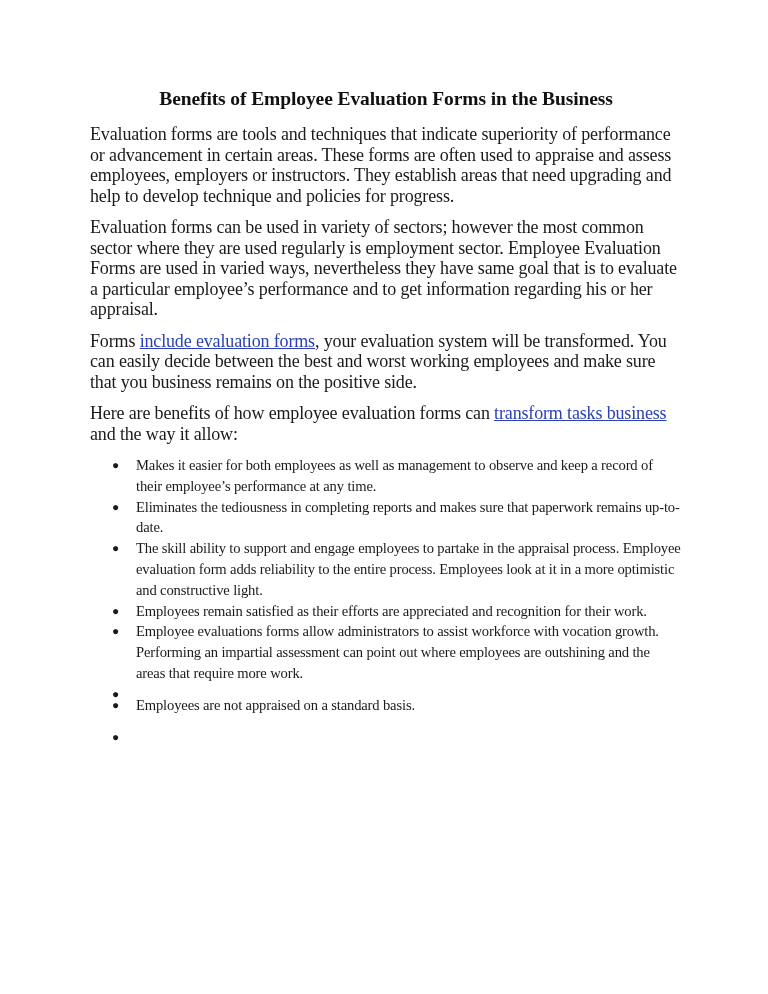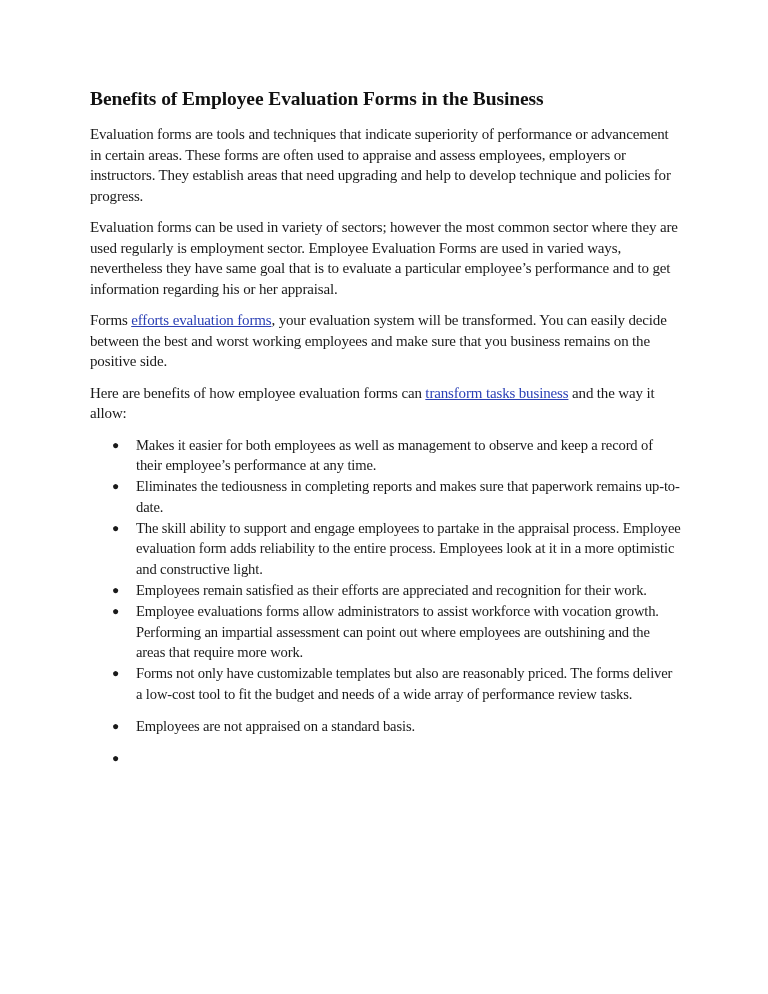--- a/index.html
+++ b/index.html
@@ -1,48 +1,48 @@
 <!DOCTYPE html>
 <html><head>
 <meta charset="utf-8">
 <style>
   html, body { margin: 0; padding: 0; background: #ffffff; }
   body { width: 768px; height: 994px; position: relative; overflow: hidden;
          font-family: "Liberation Serif", "DejaVu Serif", serif; color: #1a1a1a; }
   .page { position: absolute; left: 90px; top: 88px; width: 592px; }
   h1 { font-family: "Liberation Serif", serif; font-weight: bold; font-size: 19.5px;
-       margin: 0 0 14px 0; letter-spacing: -0.1px; color: #111; }
-  p { font-size: 15px; line-height: 20.5px; margin: 0 0 11px 0; letter-spacing: -0.15px; }
+       text-align: center; margin: 0 0 14px 0; letter-spacing: -0.1px; color: #111; }
+  p { font-size: 18px; line-height: 20.5px; margin: 0 0 11px 0; letter-spacing: -0.15px; }
   a { color: #2a3fb5; text-decoration: underline; }
   ul { list-style: none; margin: 0 0 11px 0; padding: 0; }
   ul li { position: relative; padding-left: 46px; font-size: 14.6px; line-height: 20.8px;
           letter-spacing: -0.15px; }
   ul li .bullet { position: absolute; left: 22px; top: 0; font-size: 12px; }
   ul.spaced li { margin-bottom: 11px; }
 </style>
 </head>
 <body>
 
 <div class="page">
   <h1>Benefits of Employee Evaluation Forms in the Business</h1>
 
   <p>Evaluation forms are tools and techniques that indicate superiority of performance or advancement in certain areas. These forms are often used to appraise and assess employees, employers or instructors. They establish areas that need upgrading and help to develop technique and policies for progress.</p>
   <p>Evaluation forms can be used in variety of sectors; however the most common sector where they are used regularly is employment sector. Employee Evaluation Forms are used in varied ways, nevertheless they have same goal that is to evaluate a particular employee’s performance and to get information regarding his or her appraisal.</p>
 
-  <p><span> Forms </span><a href="#">efforts evaluation forms</a><span>, your evaluation system will be transformed. You can easily decide between the best and worst working employees and make sure that you business remains on the positive side.</span></p>
+  <p><span> Forms </span><a href="#">include evaluation forms</a><span>, your evaluation system will be transformed. You can easily decide between the best and worst working employees and make sure that you business remains on the positive side.</span></p>
 
   <p><span>Here are benefits of how employee evaluation forms can </span><a href="#">transform tasks business</a><span> and the way it allow:</span></p>
 
   <ul>
     <li><span class="bullet">●</span><span>Makes it easier for both employees as well as management to observe and keep a record of their employee’s performance at any time.</span></li>
     <li><span class="bullet">●</span><span>Eliminates the tediousness in completing reports and makes sure that paperwork remains up-to-date.</span></li>
     <li><span class="bullet">●</span><span>The skill ability to support and engage employees to partake in the appraisal process. Employee evaluation form adds reliability to the entire process. Employees look at it in a more optimistic and constructive light.</span></li>
     <li><span class="bullet">●</span><span>Employees remain satisfied as their efforts are appreciated and recognition for their work.</span></li>
     <li><span class="bullet">●</span><span>Employee evaluations forms allow administrators to assist workforce with vocation growth. Performing an impartial assessment can point out where employees are outshining and the areas that require more work.</span></li>
-    <li><span class="bullet">●</span><span>Forms not only have customizable templates but also are reasonably priced. The forms deliver a low-cost tool to fit the budget and needs of a wide array of performance review tasks.</span></li>
+    <li><span class="bullet">●</span></li>
   </ul>
 
 
   <ul class="spaced">
     <li><span class="bullet">●</span><span>Employees are not appraised on a standard basis.</span></li>
     <li><span class="bullet">●</span></li>
   </ul>
 </div>
 
 </body></html>

